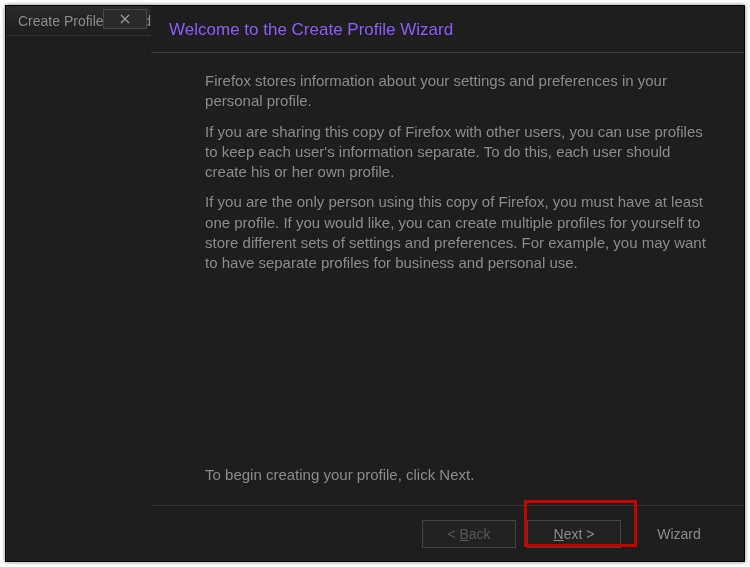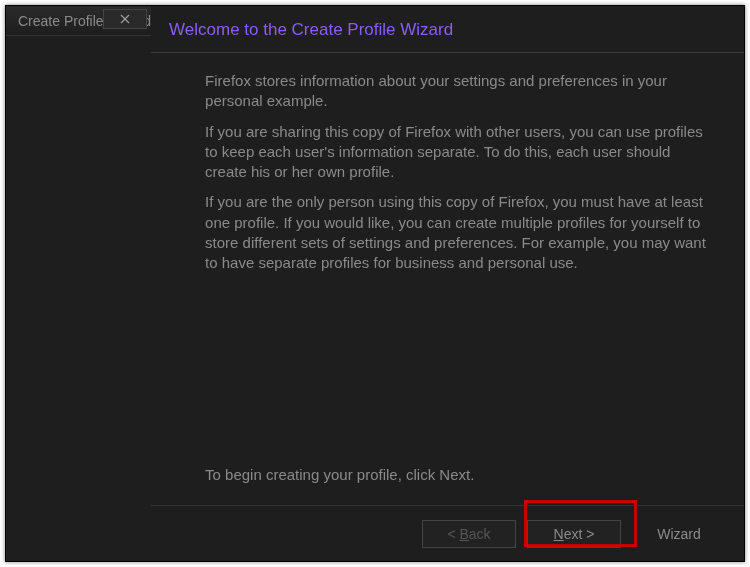--- a/index.html
+++ b/index.html
@@ -136,21 +136,21 @@
       </svg>
     </div>
   </div>
 
   <div class="content">
     <div class="header-area">
       <div class="heading">Welcome to the Create Profile Wizard</div>
     </div>
 
     <div class="body-area">
-      <p>Firefox stores information about your settings and preferences in your personal example.</p>
+      <p>Firefox stores information about your settings and preferences in your personal profile.</p>
       <p>If you are sharing this copy of Firefox with other users, you can use profiles to keep each user's information separate. To do this, each user should create his or her own profile.</p>
       <p>If you are the only person using this copy of Firefox, you must have at least one profile. If you would like, you can create multiple profiles for yourself to store different sets of settings and preferences. For example, you may want to have separate profiles for business and personal use.</p>
       <div class="body-spacer"></div>
       <p class="begin-text">To begin creating your profile, click Next.</p>
     </div>
 
     <div class="button-row">
       <button class="btn" disabled="">
         <span>&lt; </span><span class="mnemonic">B</span><span>ack</span>
       </button>

